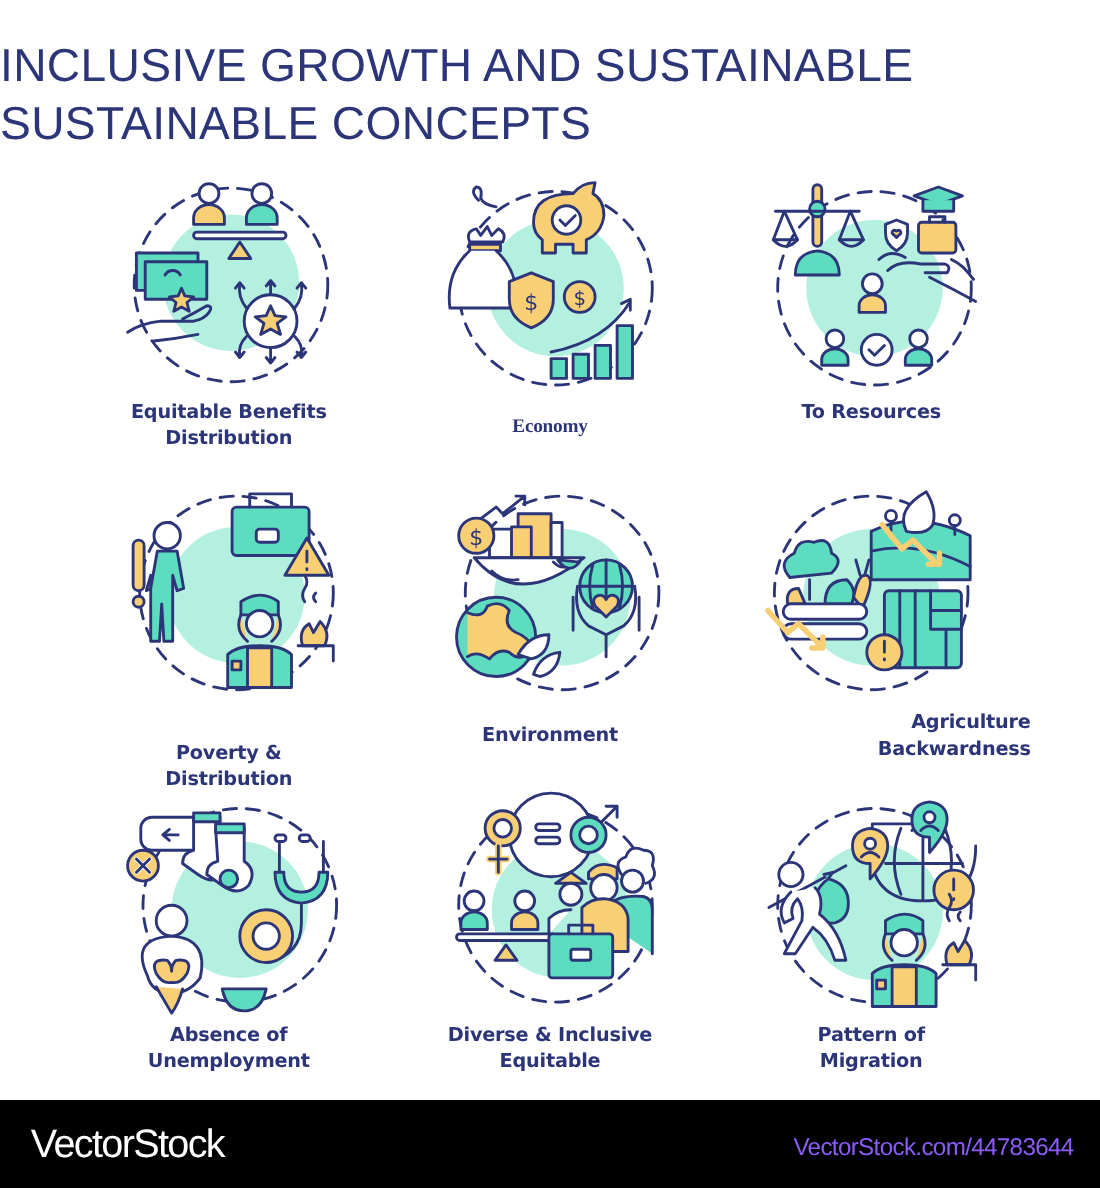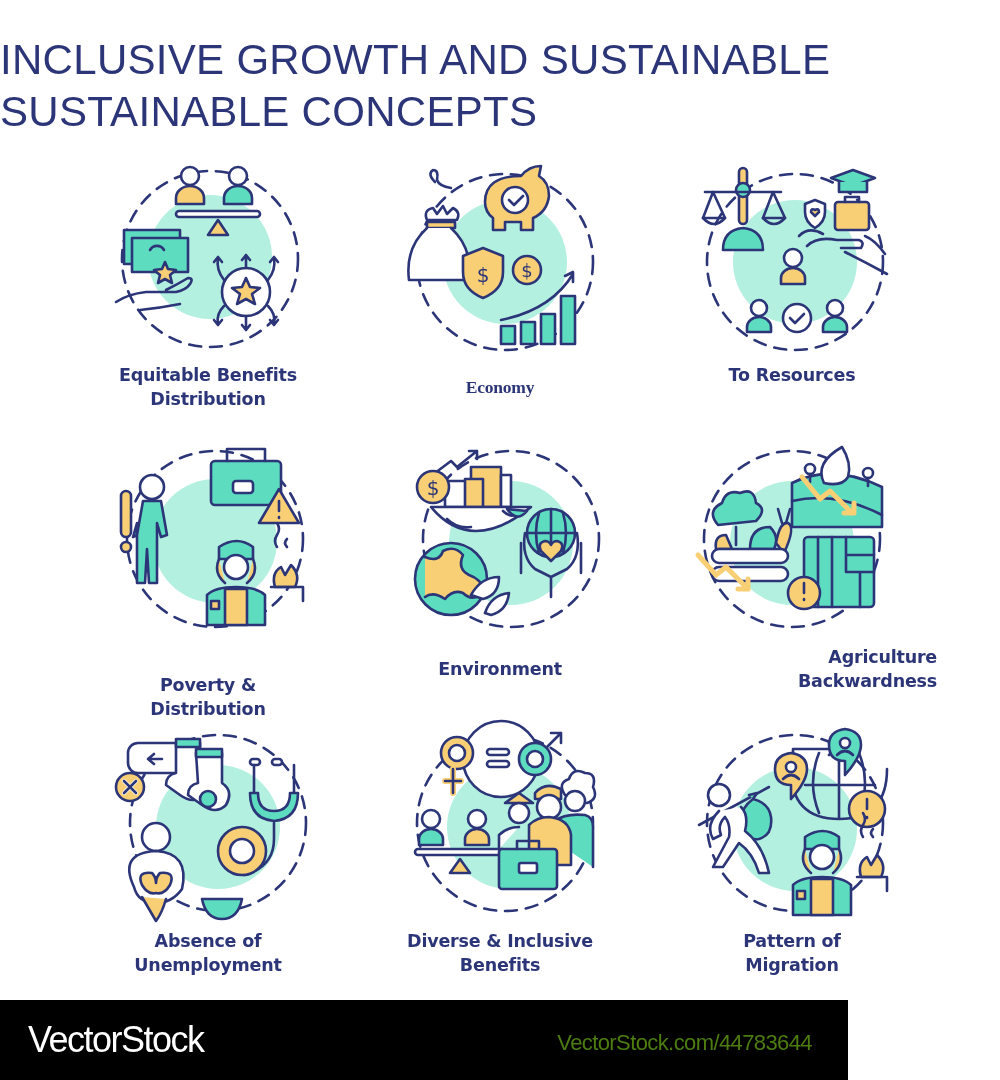--- a/index.html
+++ b/index.html
@@ -15,28 +15,28 @@
   .grid { position:absolute; left:0; top:0; width:1000px; height:995px; }
   .cell { position:absolute; width:290px; }
   .icon-wrap { position:absolute; width:200px; height:200px; }
   .icon-wrap svg { width:200px; height:200px; overflow:visible; }
   .label {
     position:absolute; width:290px; text-align:center; color:#2b3578;
     font-family:"DejaVu Sans", sans-serif; font-weight:bold; font-size:17.5px; line-height:24px;
     letter-spacing:-0.2px;
   }
   .footer {
-    position:absolute; left:0; top:1000px; width:848px; height:80px; background:#000000;
+    position:absolute; left:0; top:1000px; width:1000px; height:80px; background:#000000;
   }
   .footer .brand {
     position:absolute; left:28px; top:19px; color:#fff; font-size:36px; letter-spacing:-1.5px;
     font-family:"Liberation Sans", sans-serif;
   }
   .footer .url {
-    position:absolute; right:36px; top:30px; color:#4d7c0f; font-size:22px; letter-spacing:-0.6px;
+    position:absolute; right:24px; top:30px; color:#8b5cf6; font-size:22px; letter-spacing:-0.6px;
     font-family:"Liberation Sans", sans-serif;
   }
 </style>
 </head>
 <body>
 
 <div class="title">
   <div>INCLUSIVE GROWTH AND SUSTAINABLE</div>
   <div>SUSTAINABLE CONCEPTS</div>
 </div>
@@ -298,21 +298,21 @@
         <path d="M100 74 l14 -10 14 10 z" fill="#f9cf75"></path>
         <circle cx="114" cy="84" r="10" fill="#fff"></circle>
         <path d="M94 120 v-14 q8 -8 20 -8" fill="#fff"></path>
         <rect x="94" y="120" width="58" height="40" rx="3" fill="#5ddcc0"></rect>
         <path d="M112 120 v-8 h22 v8"></path>
         <rect x="114" y="134" width="18" height="10" rx="2" fill="#fff"></rect>
       </svg>
     </div>
     <div class="label" style="left:0;top:929px;">
       <div>Diverse &amp;  Inclusive</div>
-      <div>Benefits</div>
+      <div>Equitable</div>
     </div>
   </div>
 
   <div class="cell" style="left:647px;top:0;">
     <div class="icon-wrap" style="left:48px;top:729px;">
       <svg viewBox="0 0 200 200" stroke="#2b3578" stroke-width="2.6" fill="none" stroke-linecap="round" stroke-linejoin="round">
         <circle cx="100" cy="94" r="88" stroke-dasharray="12 9"></circle>
         <circle cx="100" cy="100" r="62" fill="#b3f0e0" stroke="none"></circle>
         <path d="M98 34 v-14 h42 M134 14 l6 6 -6 6"></path>
         <path d="M96 40 q0 50 48 50 q48 0 48 -50 M144 20 v70 M110 56 h70"></path>

